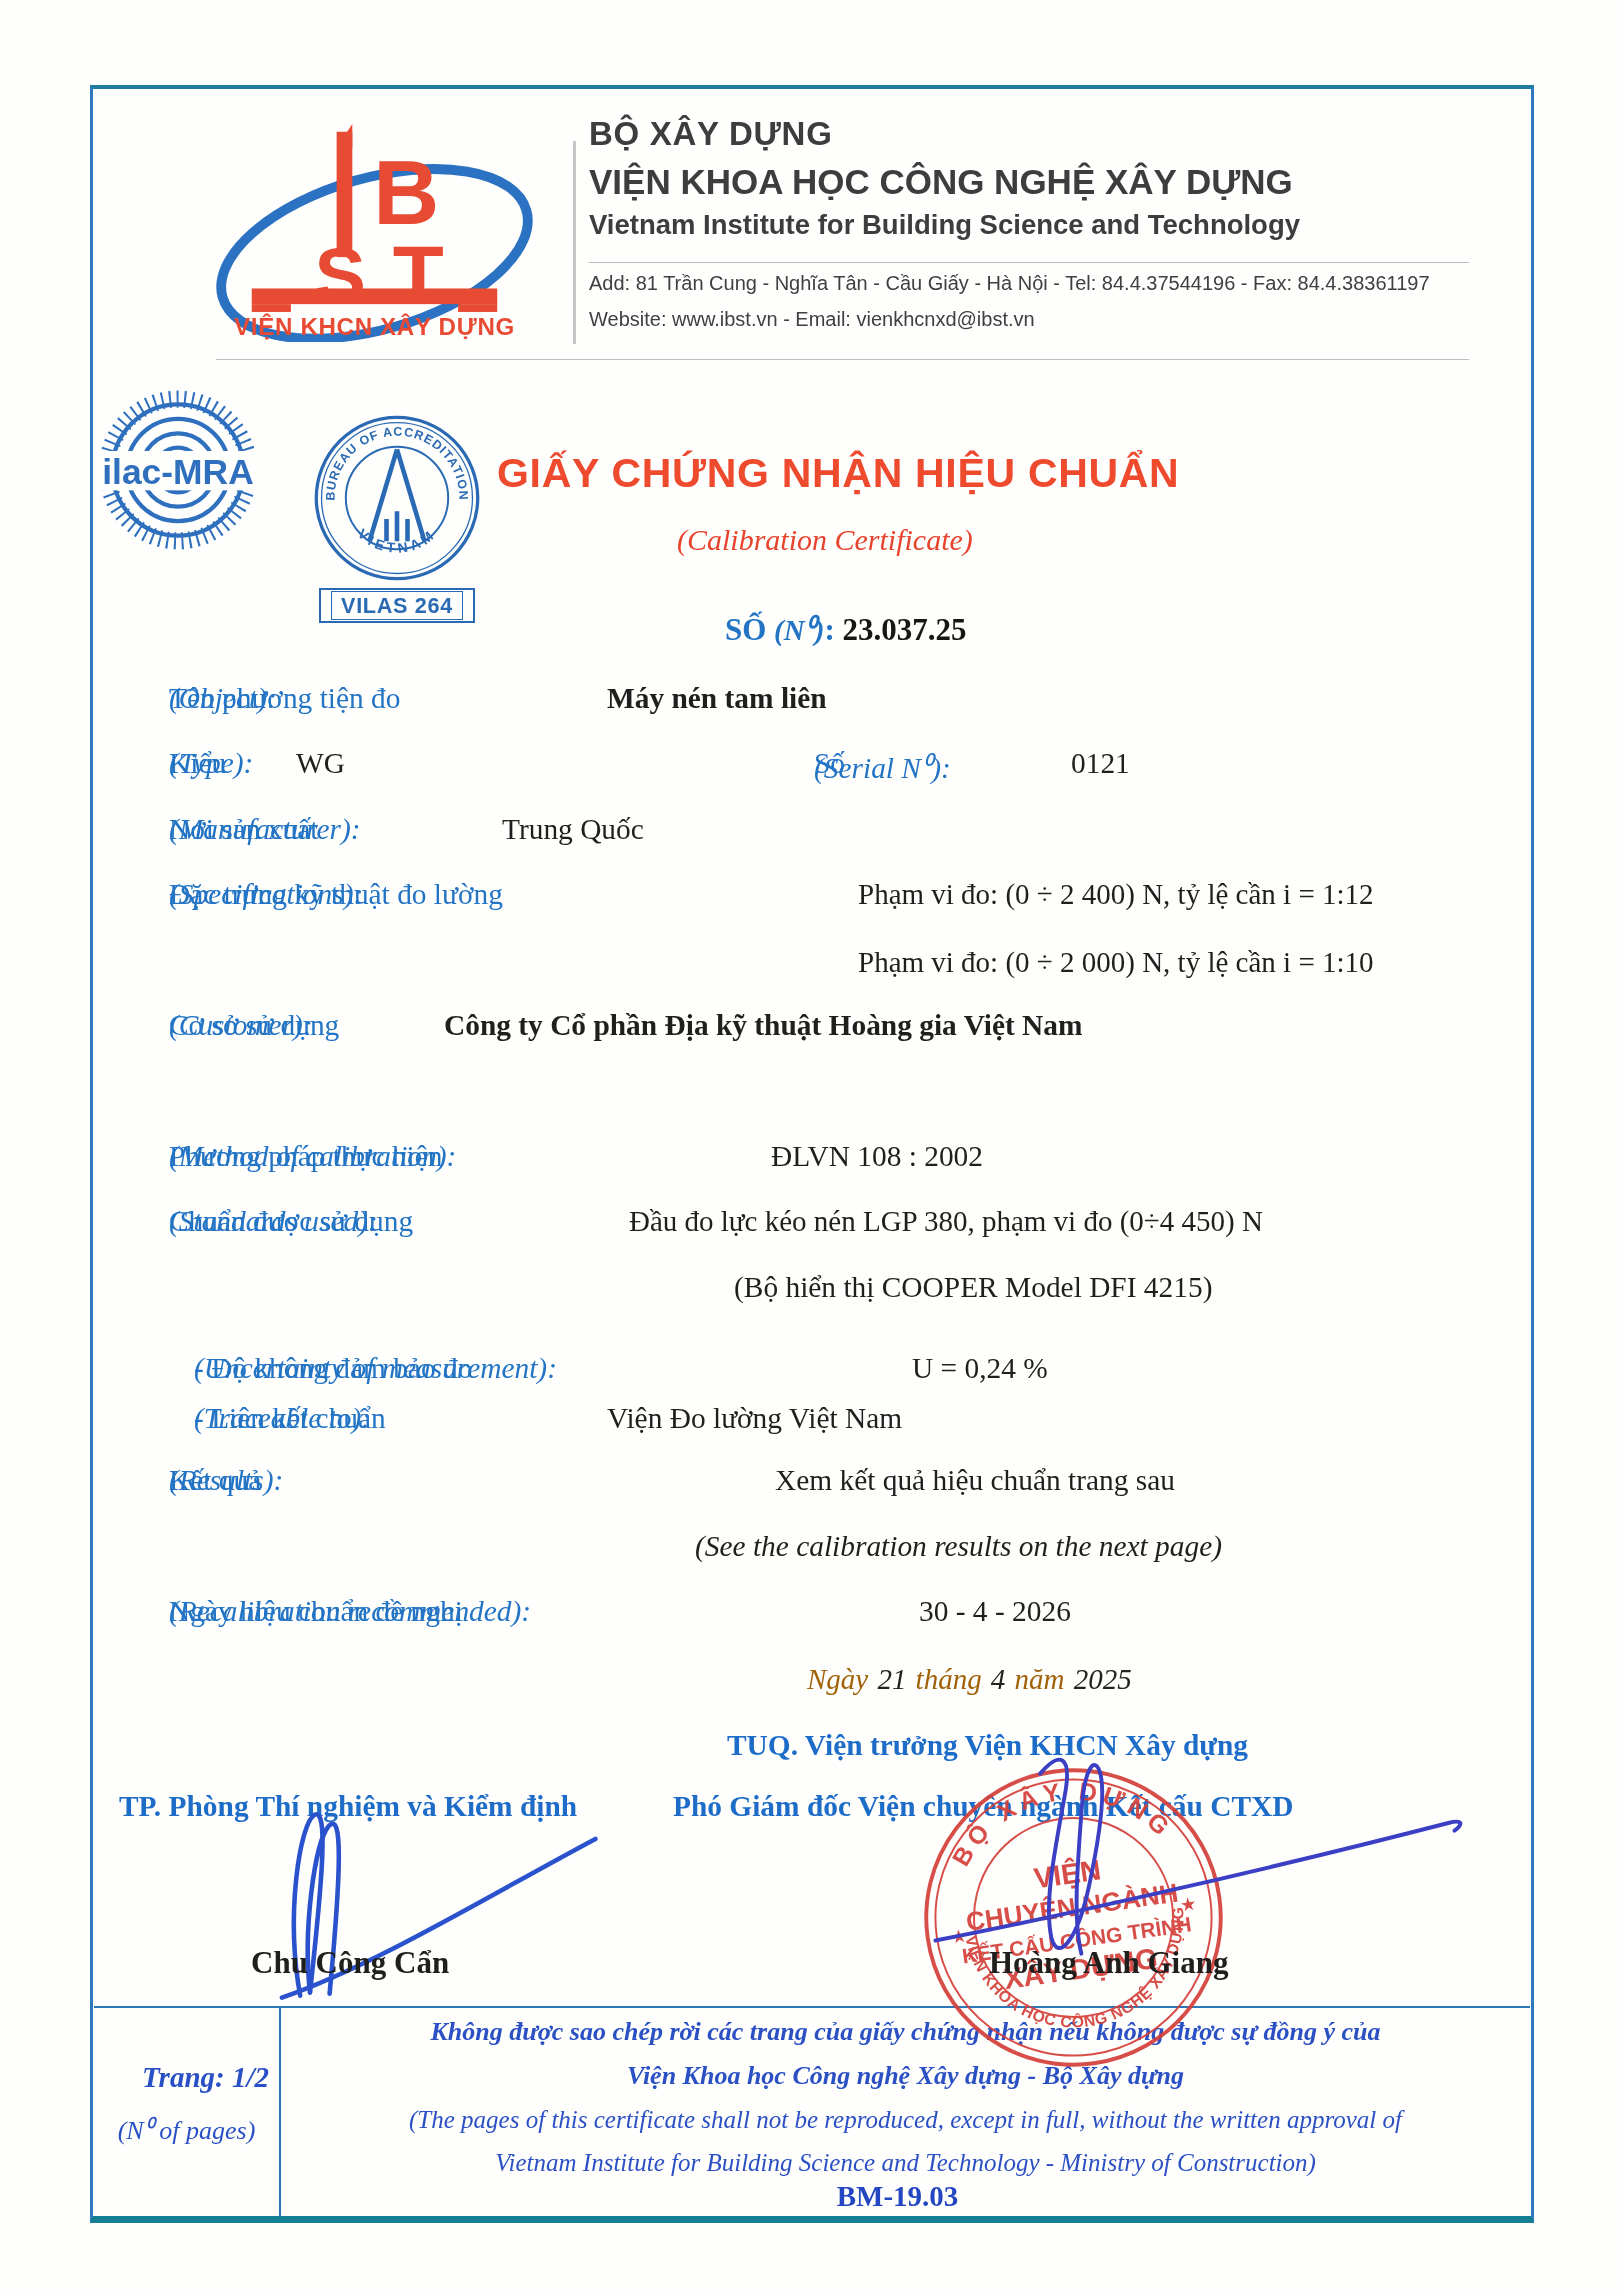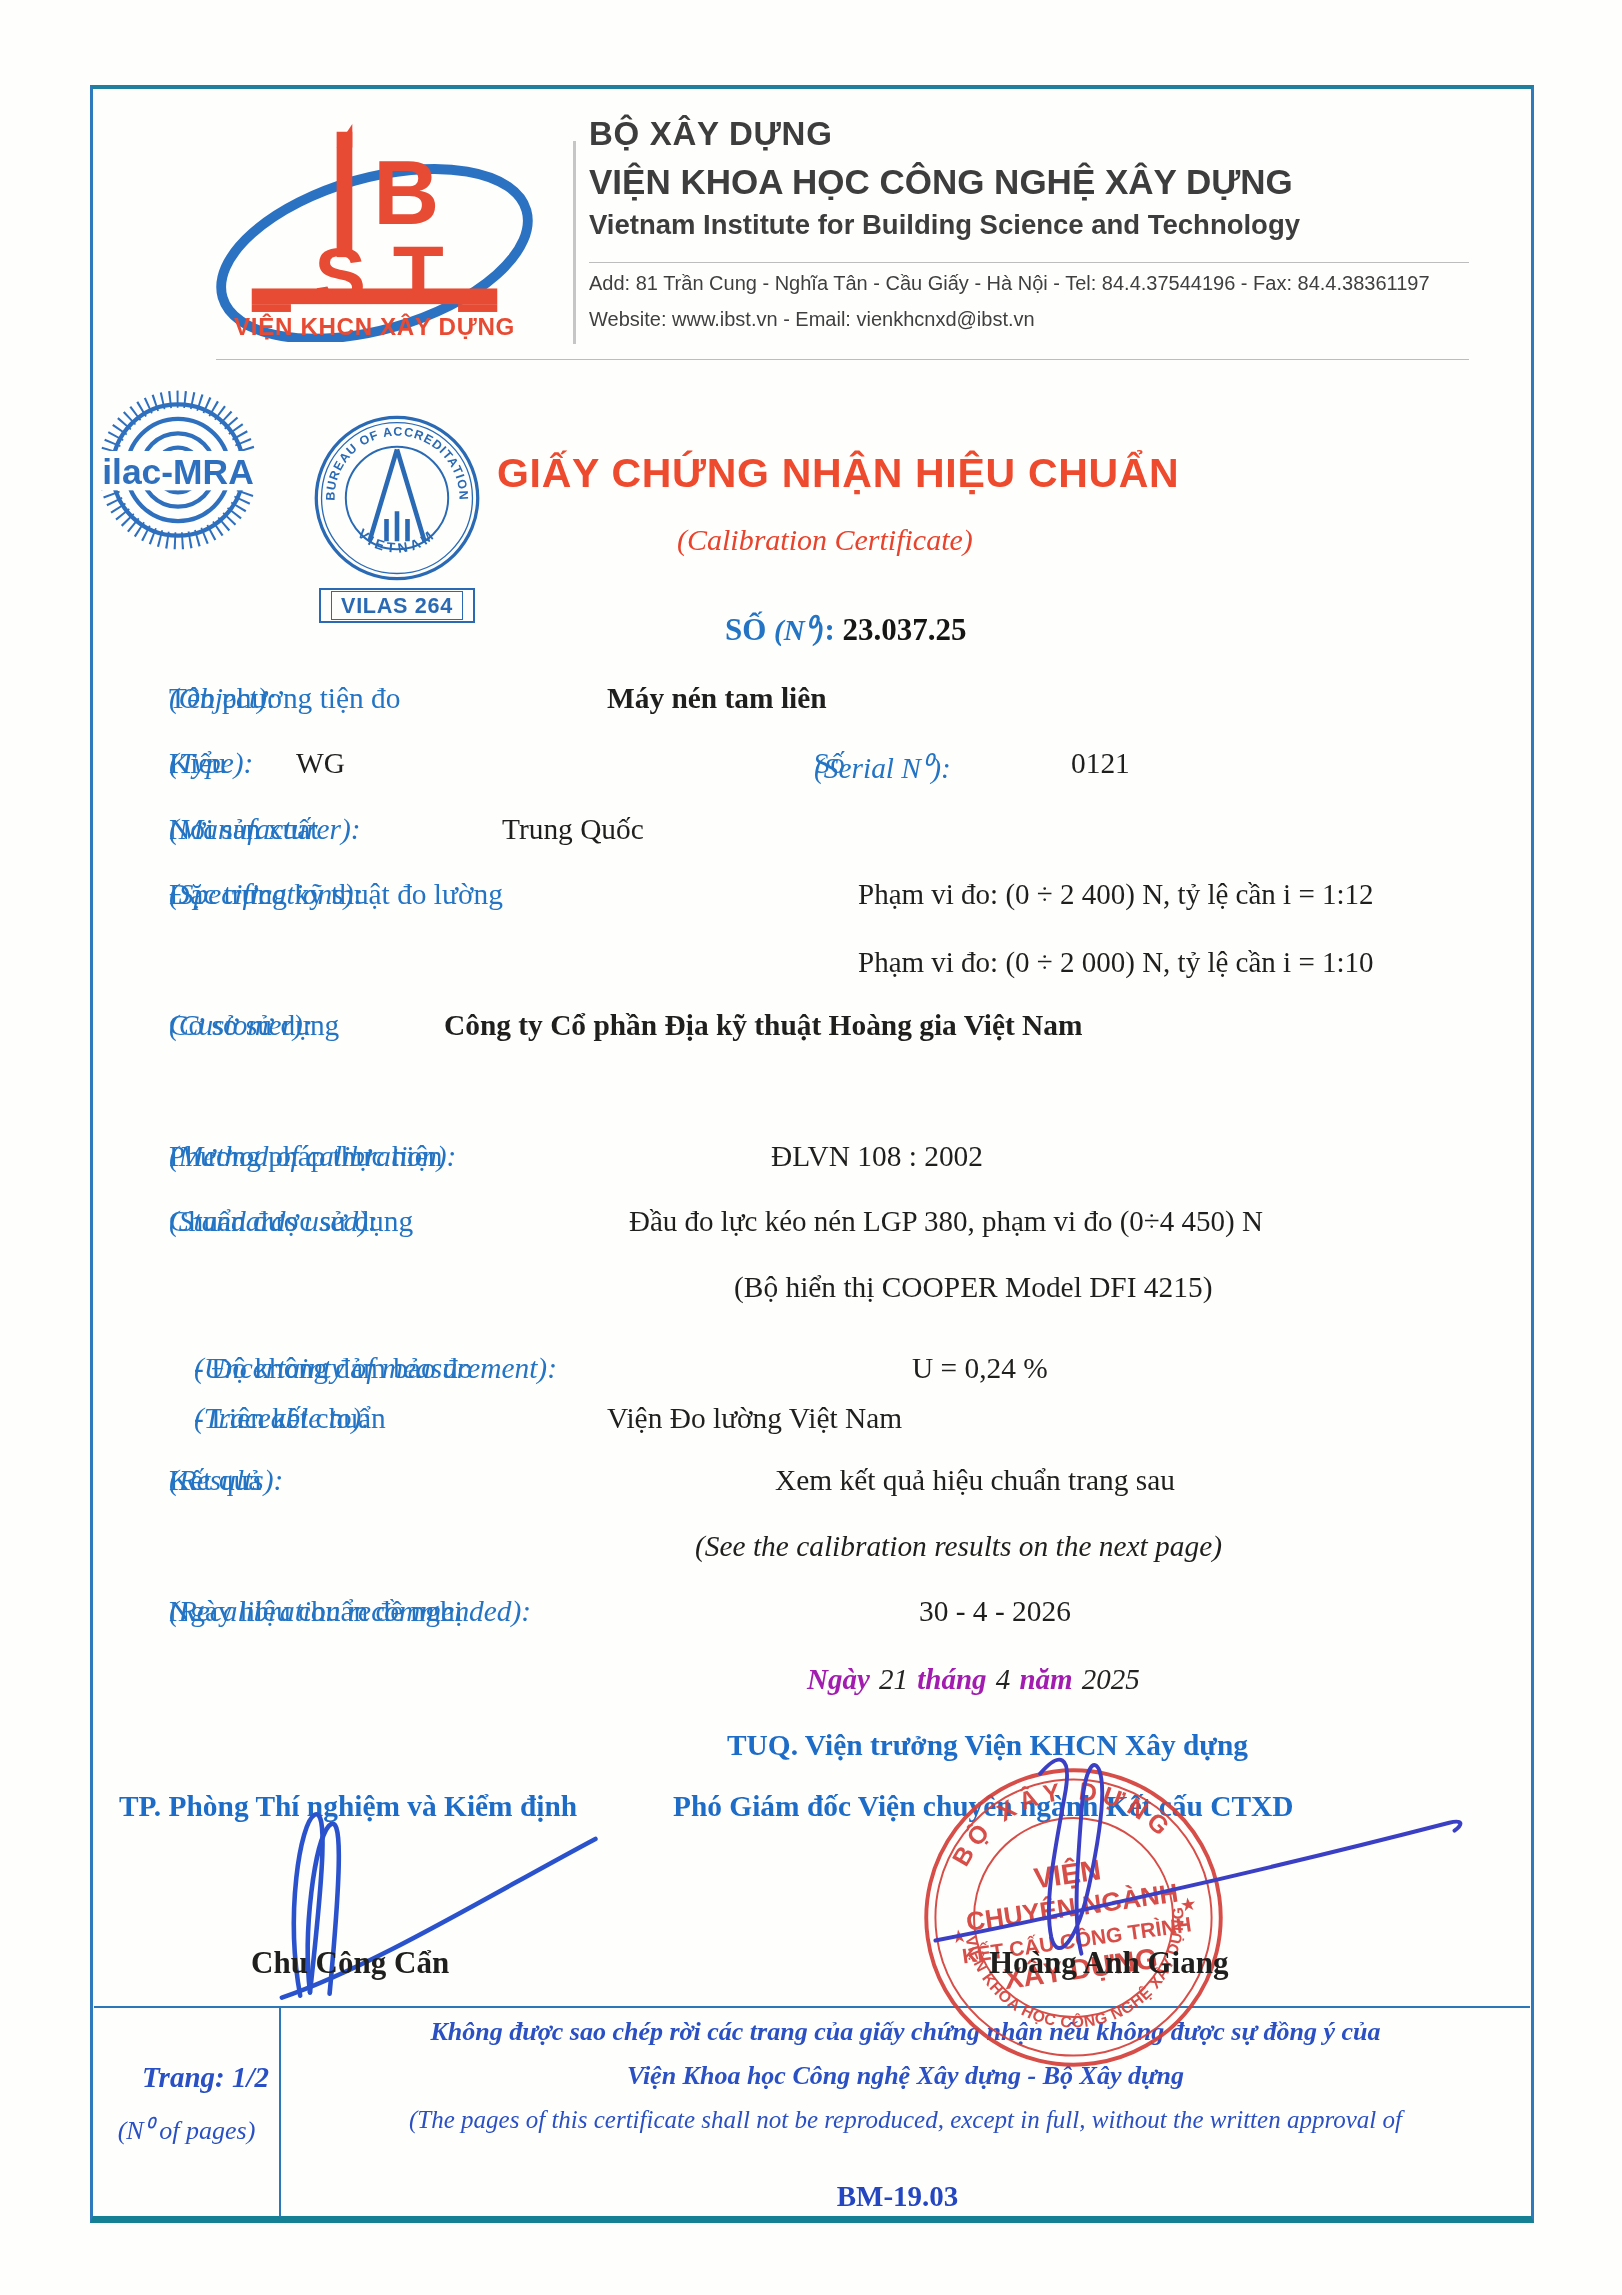--- a/index.html
+++ b/index.html
@@ -25,21 +25,21 @@
   
   .row{position:absolute;left:0;top:0;width:1623px;height:39px;font-size:29.4px;}
   .row span{position:absolute;white-space:nowrap;}
   .lbl{color:#2374c4;}
   .paren{color:#2374c4;font-style:italic;}
   .val{color:#1f1f1d;}
   .bold{font-weight:bold;}
   .it{font-style:italic;}
   
   .dateline{font-size:29px;font-style:italic;}
-  .dateline .dw{color:#a21caf;font-weight:bold;}
+  .dateline .dw{color:#a16207;}
   .dateline .dn{color:#232321;}
   .dateline span{margin-right:9.2px;}
   .sig-title{font-size:29.4px;font-weight:bold;color:#1d6cc8;}
   .sig-name{font-size:31px;font-weight:bold;color:#1f1f1d;z-index:7;}
   
   .ft-line{position:absolute;background:#2b77b8;z-index:2;}
   .ft-txt{color:#2b50c4;font-style:italic;text-align:center;}
   .ft-b{font-weight:bold;font-size:26px;}
   .ft-r{font-size:25px;}
   .trang{color:#2950c4;font-style:italic;text-align:center;}
@@ -290,15 +290,16 @@
 
   <div class="ft-line" style="left:94px;top:2006px;width:1436px;height:2px;"></div>
   <div class="ft-line" style="left:279px;top:2006px;width:2px;height:211px;"></div>
 
   <div class="abs trang ft-b" style="left:94px;top:2061px;width:223px;font-size:29px;">Trang: 1/2</div>
   <div class="abs trang" style="left:94px;top:2111px;width:185px;font-size:26px;">(N⁰ of pages)</div>
 
   <div class="abs ft-txt ft-b" style="left:281px;top:2017px;width:1249px;">Không được sao chép rời các trang của giấy chứng nhận nếu không được sự đồng ý của</div>
   <div class="abs ft-txt ft-r" style="left:281px;top:2106px;width:1249px;">(The pages of this certificate shall not be reproduced, except in full, without the written approval of</div>
   <div class="abs ft-txt ft-b" style="left:281px;top:2061px;width:1249px;">Viện Khoa học Công nghệ Xây dựng - Bộ Xây dựng</div>
+  <div class="abs ft-txt ft-r" style="left:281px;top:2149px;width:1249px;">Vietnam Institute for Building Science and Technology - Ministry of Construction)</div>
   <div class="abs form-code" style="left:281px;top:2180px;width:1233px;">BM-19.03</div>
 </div>
 
 
 </body></html>

